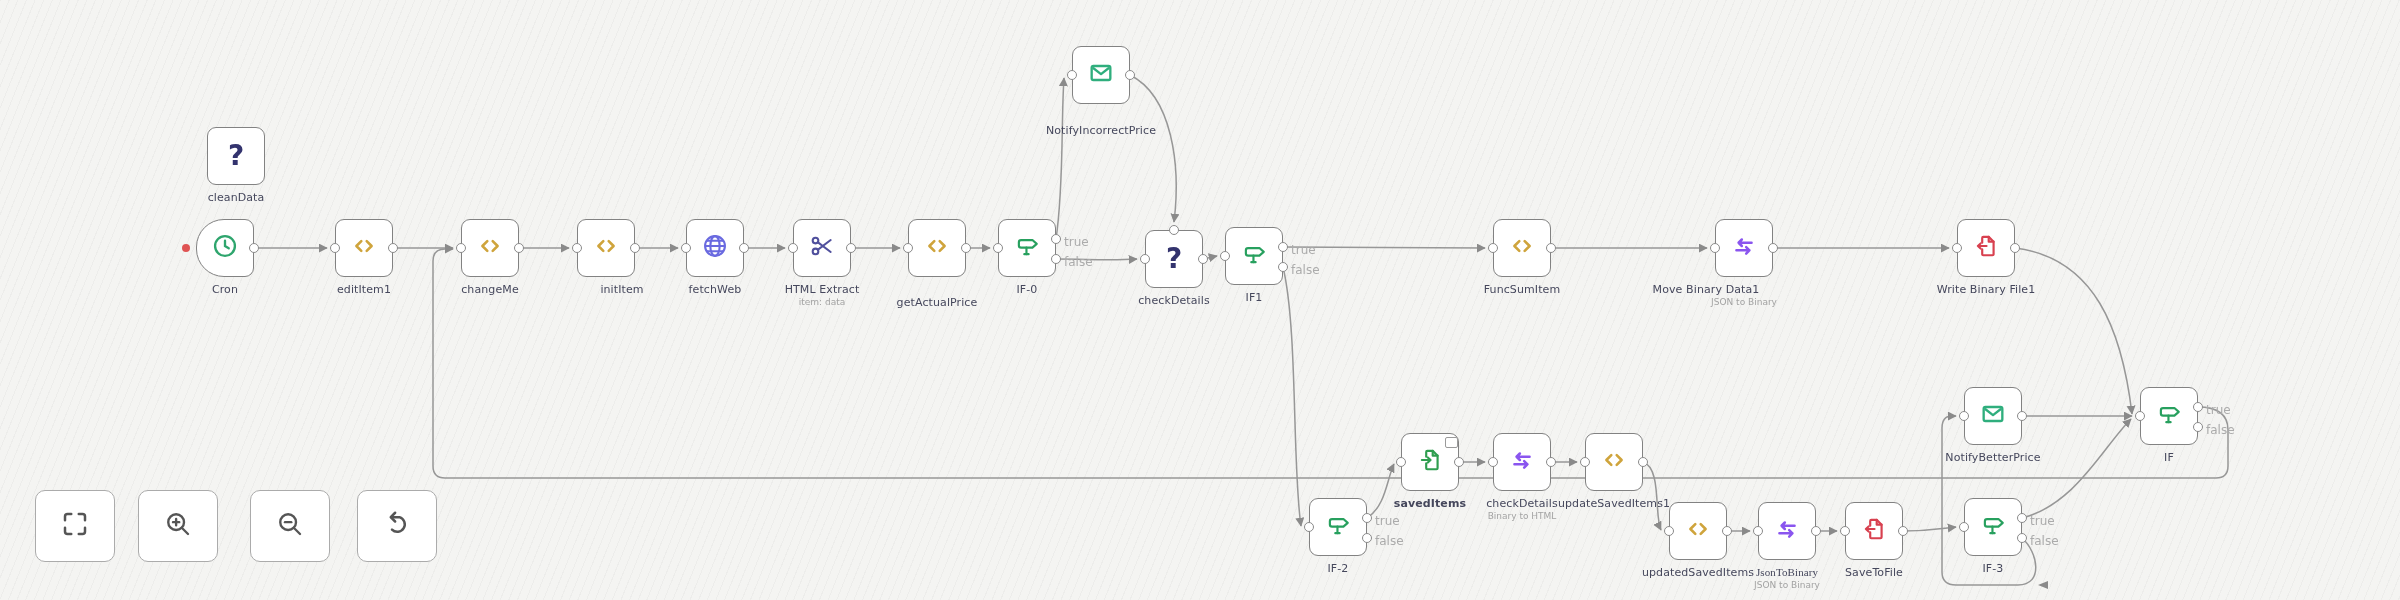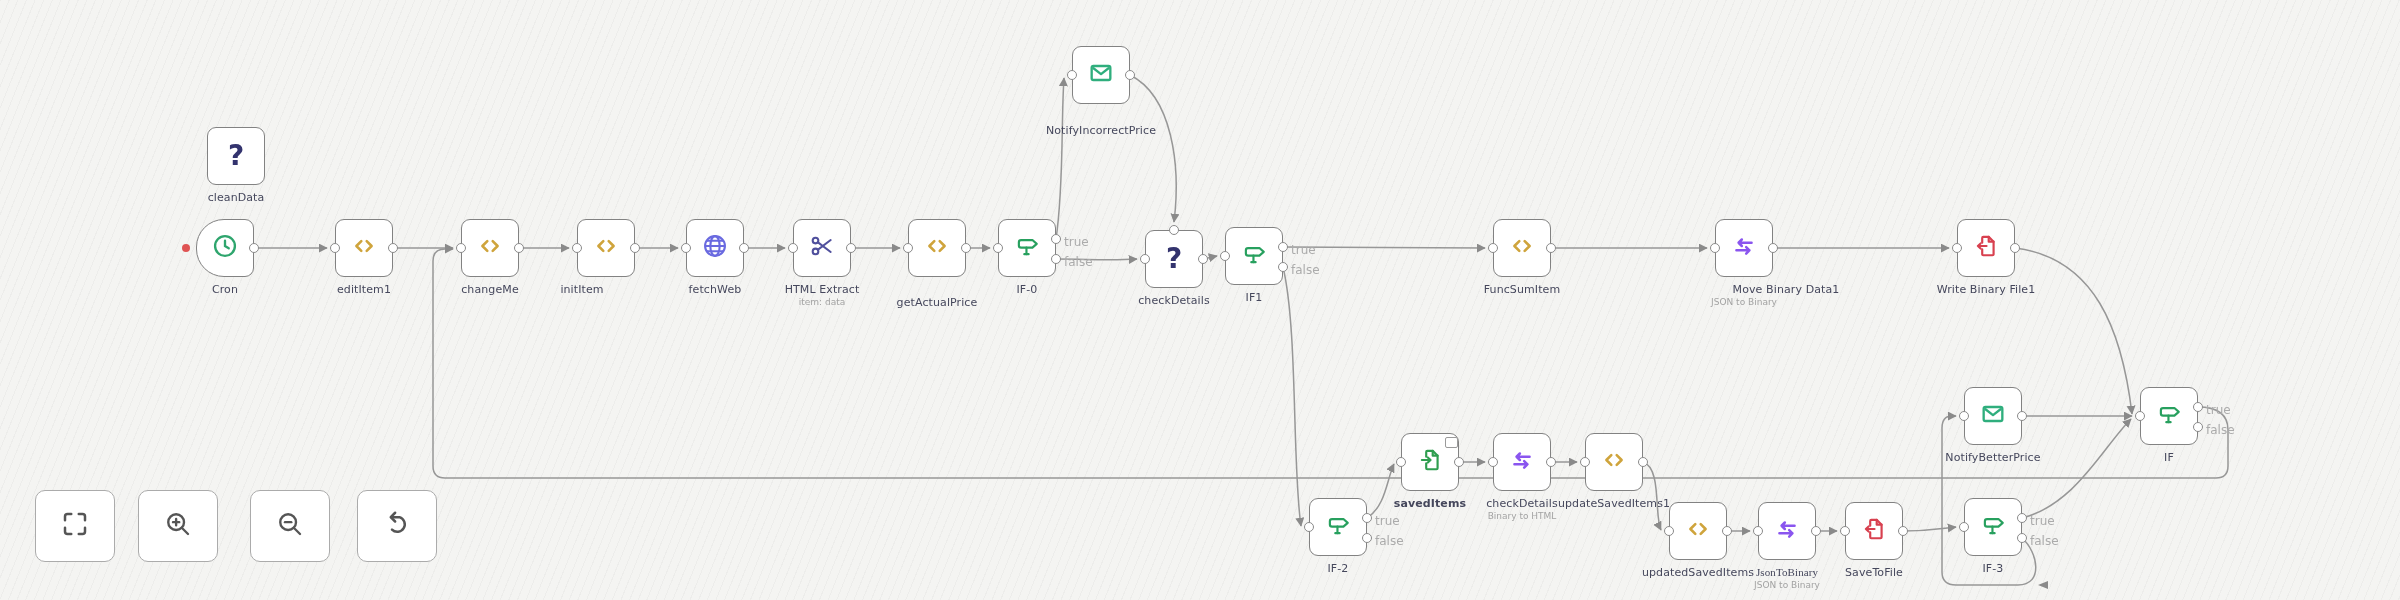--- a/index.html
+++ b/index.html
@@ -101,21 +101,21 @@
       </div>
       <div class="node-label" style="left: 400px; top: 283px;">changeMe</div>
       <div class="port" style="left: 456px; top: 243px;"></div>
       <div class="port" style="left: 514px; top: 243px;"></div>
       <div class="node" style="left: 577px; top: 219px;">
         <span><svg width="26" height="26" viewBox="0 0 24 24" fill="none" stroke="#cfa43c" stroke-width="2.4" stroke-linecap="round" stroke-linejoin="round">
             <path d="M9.5 7.5 L5 12 L9.5 16.5"></path>
             <path d="M14.5 7.5 L19 12 L14.5 16.5"></path>
           </svg></span>
       </div>
-      <div class="node-label" style="left: 492px; top: 283px;">initItem</div>
+      <div class="node-label" style="left: 532px; top: 283px;">initItem</div>
       <div class="port" style="left: 572px; top: 243px;"></div>
       <div class="port" style="left: 630px; top: 243px;"></div>
       <div class="node" style="left: 686px; top: 219px;">
         <span><svg width="28" height="28" viewBox="0 0 24 24" fill="none" stroke="#6a6ae0" stroke-width="1.8">
             <circle cx="12" cy="12" r="8.5"></circle>
             <ellipse cx="12" cy="12" rx="4" ry="8.5"></ellipse>
             <path d="M3.8 12 H20.2 M5 7.5 H19 M5 16.5 H19"></path>
           </svg></span>
       </div>
       <div class="node-label" style="left: 625px; top: 283px;">fetchWeb</div>
@@ -193,21 +193,21 @@
       </div>
       <div class="node-label" style="left: 1432px; top: 283px;">FuncSumItem</div>
       <div class="port" style="left: 1488px; top: 243px;"></div>
       <div class="port" style="left: 1546px; top: 243px;"></div>
       <div class="node" style="left: 1715px; top: 219px;">
         <span><svg width="26" height="26" viewBox="0 0 24 24" fill="none" stroke="#8a55ef" stroke-width="2.3" stroke-linecap="round" stroke-linejoin="round">
             <path d="M19 9 H7 M7 9 L10 6 M7 9 L10 12"></path>
             <path d="M5 16 H17 M17 16 L14 13 M17 16 L14 19"></path>
           </svg></span>
       </div>
-      <div class="node-label" style="left: 1696px; top: 283px;">Move Binary Data1</div>
+      <div class="node-label" style="left: 1616px; top: 283px;">Move Binary Data1</div>
       <div class="node-sublabel" style="left: 1654px; top: 297px;">JSON to Binary</div>
       <div class="port" style="left: 1710px; top: 243px;"></div>
       <div class="port" style="left: 1768px; top: 243px;"></div>
       <div class="node" style="left: 1957px; top: 219px;">
         <span><svg width="26" height="26" viewBox="0 0 24 24" fill="none" stroke="#d8404f" stroke-width="2" stroke-linecap="round" stroke-linejoin="round">
             <path d="M8.5 9 V4.5 Q8.5 3.5 9.5 3.5 H14.5 L19 8 V19.5 Q19 20.5 18 20.5 H9.5 Q8.5 20.5 8.5 19.5 V15"></path>
             <path d="M14.5 3.5 V8 H19"></path>
             <path d="M12.5 12 H4.5 M4.5 12 L7 9.7 M4.5 12 L7 14.3"></path>
           </svg></span>
       </div>

